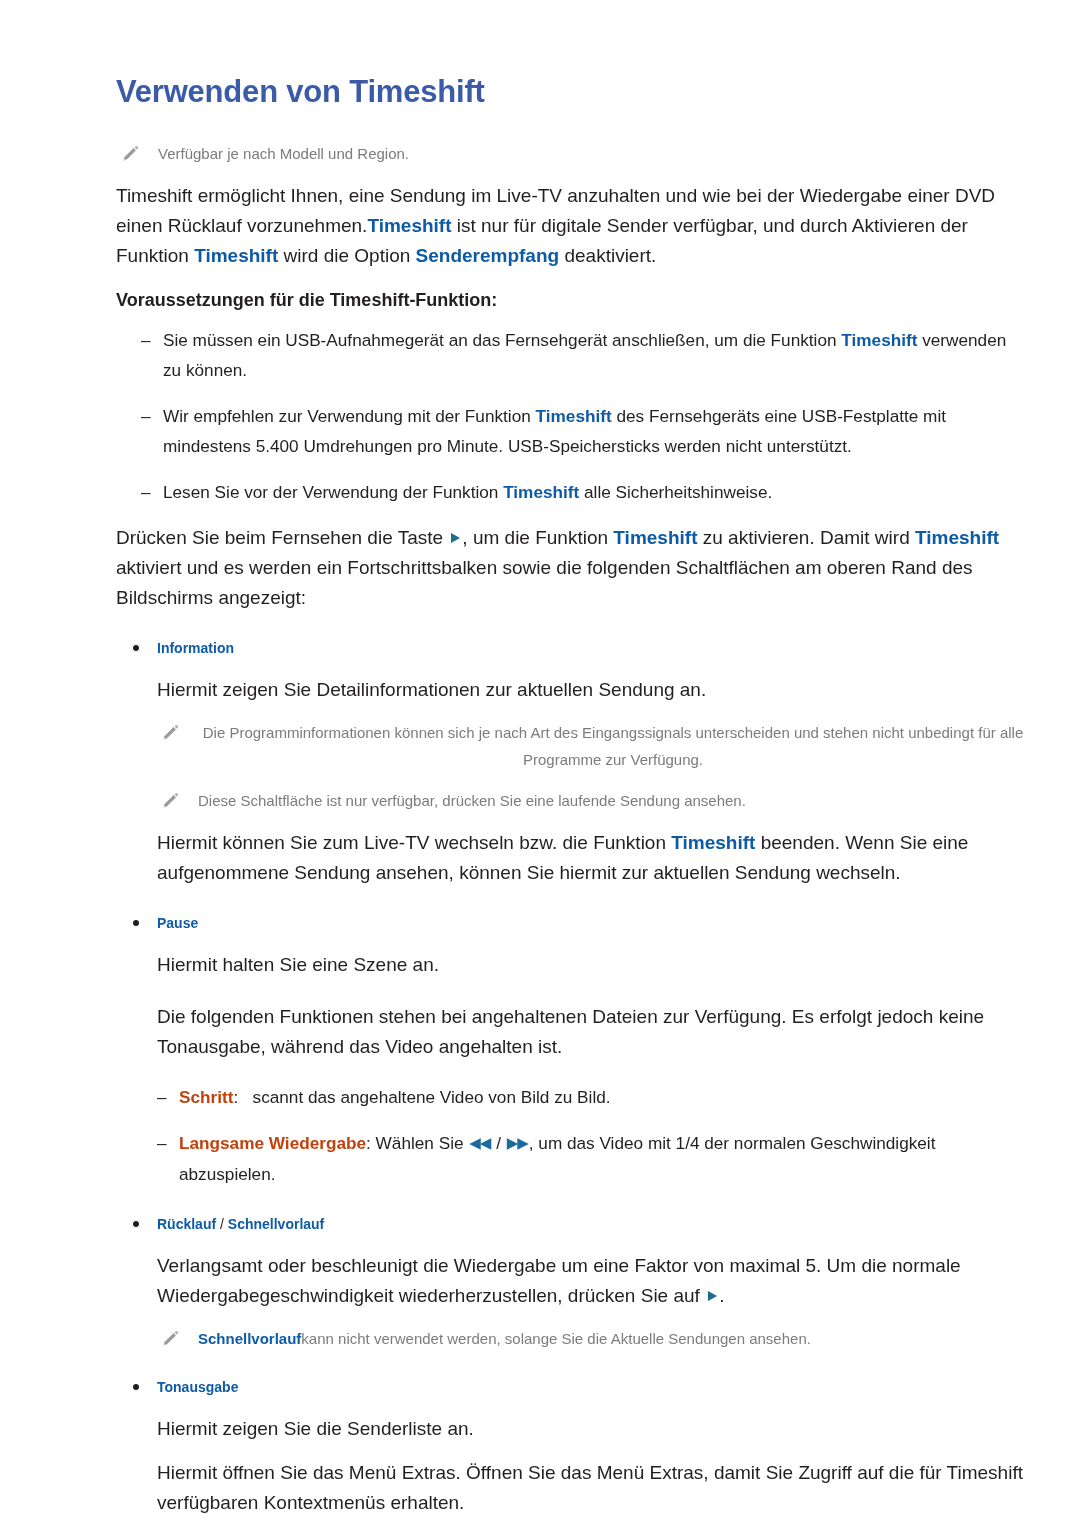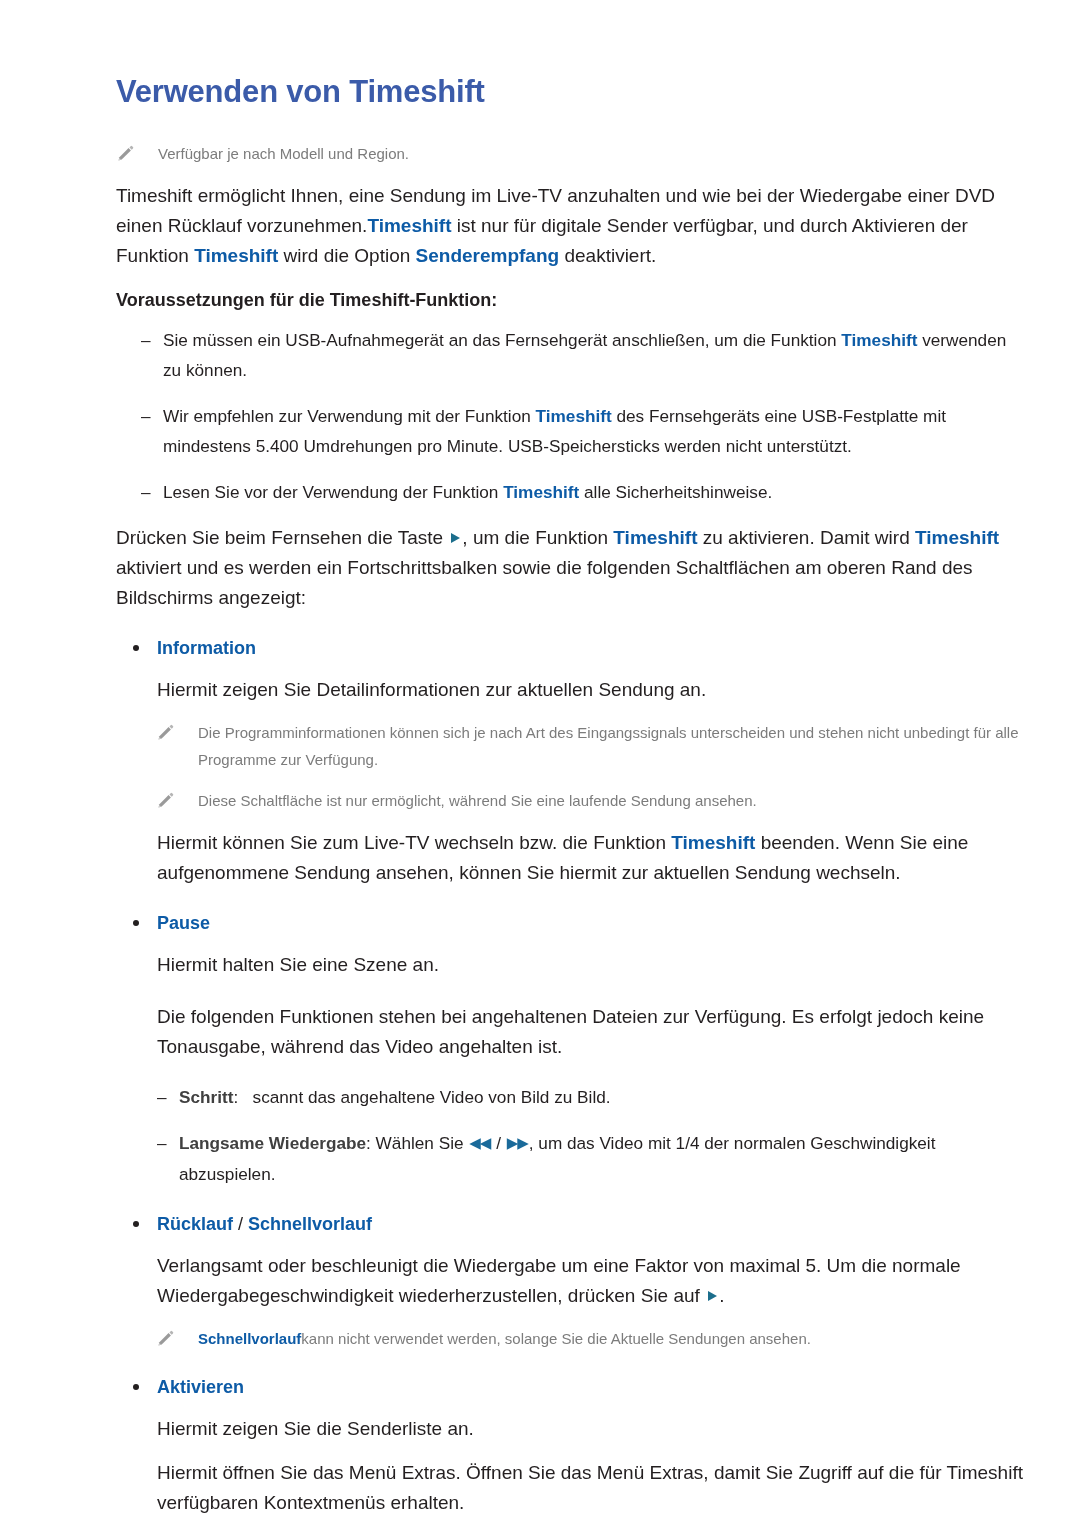--- a/index.html
+++ b/index.html
@@ -49,29 +49,30 @@
     line-height: 30px;
     color: #231f20;
     margin: 10px 0 10px 0;
   }
 
   
   .hl {           
     color: #0d5ba6;
     font-weight: bold;
   }
-  .bld { font-weight: bold; color: #404040; }
+  .bld { font-weight: bold; color: #c2410c; }
   .sep { color: #231f20; font-weight: normal; }
 
   
   .note {
     display: flex;
     align-items: flex-start;
     margin: 0 0 14px 0;
     max-width: 960px;
+    text-align: center;
   }
   .note.indent { margin-left: 40px; }
   .note .pencil {
     flex: 0 0 auto;
     width: 28px;
     margin-right: 14px;
     padding-top: 4px;
     line-height: 0;
   }
   .note .note-text {
@@ -119,21 +120,21 @@
   .bullet-head .dot i {
     display: inline-block;
     width: 6px;
     height: 6px;
     border-radius: 50%;
     background: #231f20;
     vertical-align: middle;
     margin-top: -3px;
   }
   .bullet-head .bullet-label {
-    font-size: 18px;
+    font-size: 14px;
     font-weight: bold;
     line-height: 30px;
     color: #0d5ba6;
   }
 
   
   .under {
     margin-left: 41px;
     max-width: 920px;
   }
@@ -218,21 +219,21 @@
   </div>
 
   <div class="note indent">
     <span class="pencil">
       <svg width="19" height="19" viewBox="0 0 24 24" aria-hidden="true">
         <path d="M3.2 20.8l1.1-4.0 11.6-11.6 2.9 2.9L7.2 19.7z" fill="#9a9a9a"></path>
         <path d="M17.0 4.3l1.5-1.5a1.3 1.3 0 0 1 1.9 0l1.0 1.0a1.3 1.3 0 0 1 0 1.9l-1.5 1.5z" fill="#b5b5b5"></path>
         <path d="M3.2 20.8l3.1-1.1-2.0-2.0z" fill="#cfcfcf"></path>
       </svg>
     </span>
-    <span class="note-text">Diese Schaltfläche ist nur ermöglicht, während Sie eine laufende Sendung ansehen.</span>
+    <span class="note-text">Diese Schaltfläche ist nur verfügbar, drücken Sie eine laufende Sendung ansehen.</span>
   </div>
 
   <p class="para under"><span>Hiermit können Sie zum Live-TV wechseln bzw. die Funktion </span><span class="hl">Timeshift</span><span> beenden. Wenn Sie eine aufgenommene Sendung ansehen, können Sie hiermit zur aktuellen Sendung wechseln.</span></p>
 
   <div class="bullet-head">
     <span class="dot"><i></i></span>
     <span class="bullet-label">Pause</span>
   </div>
   <p class="para under">Hiermit halten Sie eine Szene an.</p>
   <p class="para under" style="margin-top:22px;">Die folgenden Funktionen stehen bei angehaltenen Dateien zur Verfügung. Es erfolgt jedoch keine Tonausgabe, während das Video angehalten ist.</p>
@@ -259,19 +260,19 @@
         <path d="M3.2 20.8l1.1-4.0 11.6-11.6 2.9 2.9L7.2 19.7z" fill="#9a9a9a"></path>
         <path d="M17.0 4.3l1.5-1.5a1.3 1.3 0 0 1 1.9 0l1.0 1.0a1.3 1.3 0 0 1 0 1.9l-1.5 1.5z" fill="#b5b5b5"></path>
         <path d="M3.2 20.8l3.1-1.1-2.0-2.0z" fill="#cfcfcf"></path>
       </svg>
     </span>
     <span class="note-text"><span class="hl" style="font-size:15px;">Schnellvorlauf</span><span>kann nicht verwendet werden, solange Sie die Aktuelle Sendungen ansehen.</span></span>
   </div>
 
   <div class="bullet-head">
     <span class="dot"><i></i></span>
-    <span class="bullet-label">Aktivieren</span>
+    <span class="bullet-label">Tonausgabe</span>
   </div>
   <p class="para under">Hiermit zeigen Sie die Senderliste an.</p>
 
   <p class="para under">Hiermit öffnen Sie das Menü Extras. Öffnen Sie das Menü Extras, damit Sie Zugriff auf die für Timeshift verfügbaren Kontextmenüs erhalten.</p>
 
 </div>
 
 </body></html>

